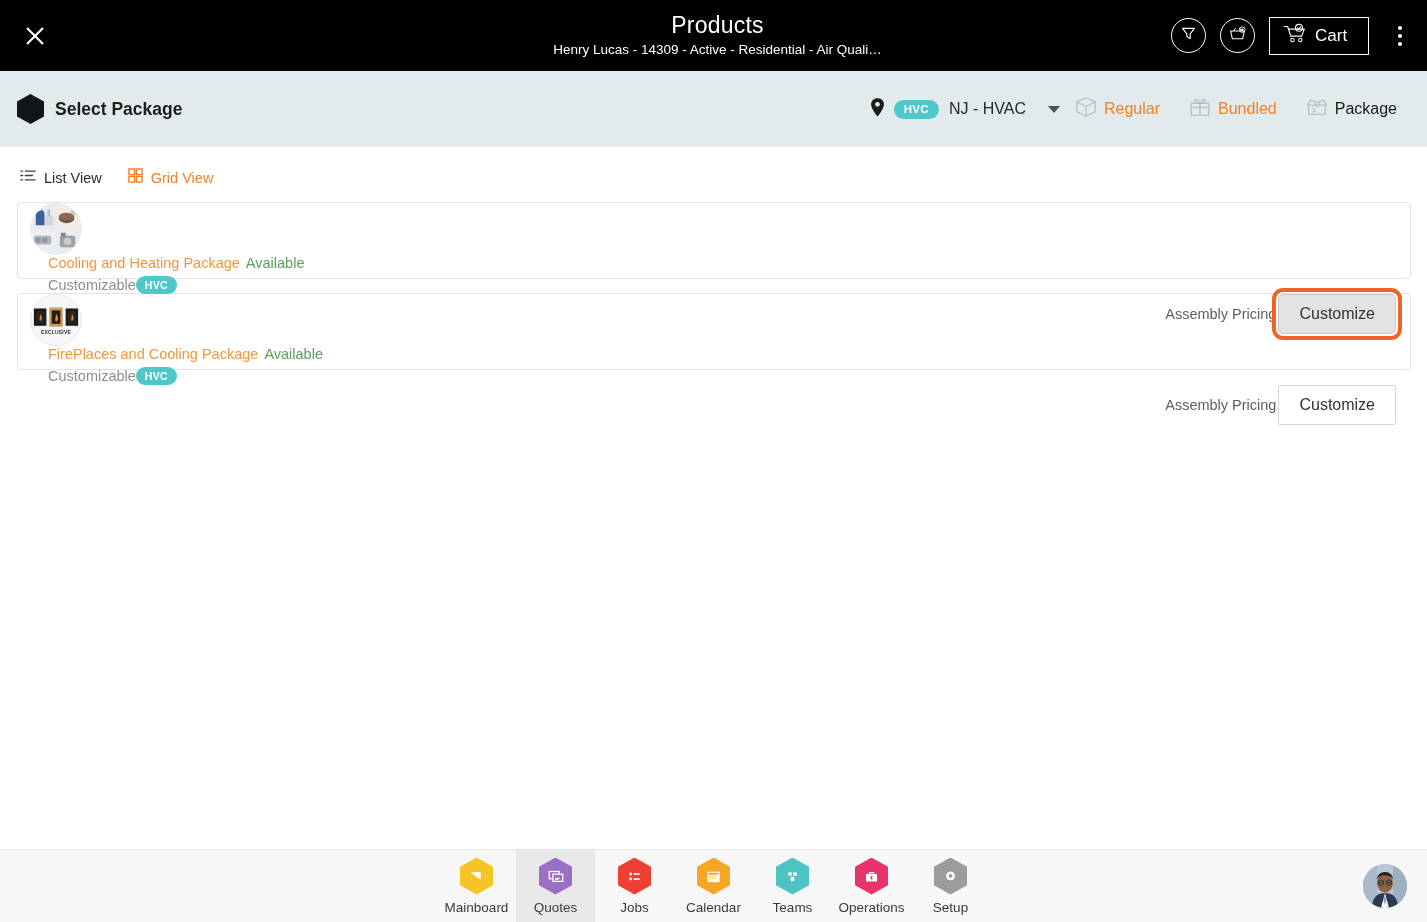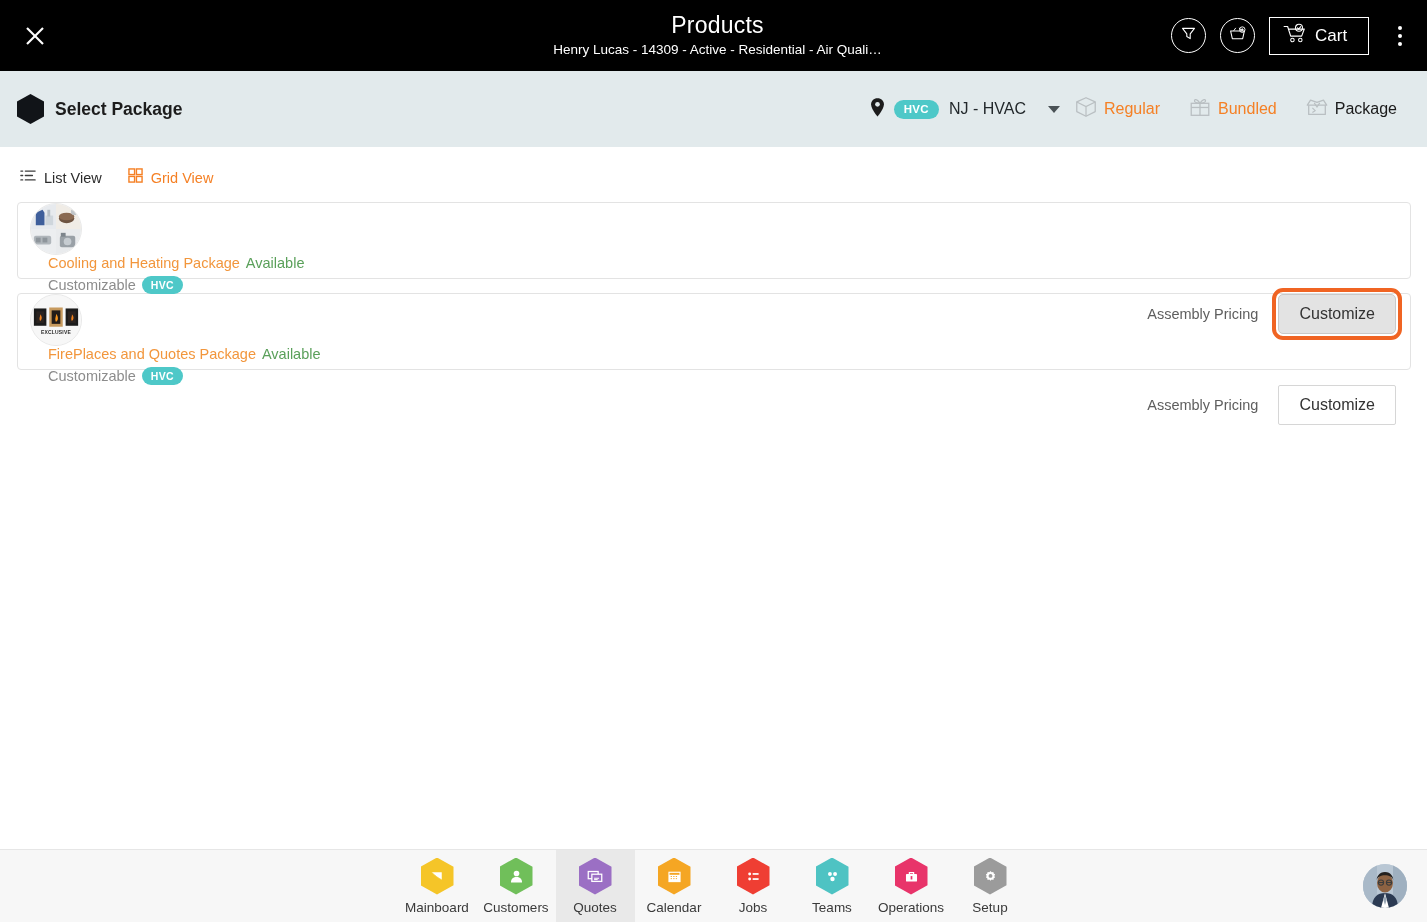--- a/index.html
+++ b/index.html
@@ -129,27 +129,27 @@
     width: 52px; height: 52px; border-radius: 50%;
     overflow: hidden; flex: 0 0 52px;
     border: 1px solid #e9e9e9; background: #f3f3f3;
     position: relative;
   }
   .thumb svg { display: block; width: 100%; height: 100%; }
   .card-text { margin-left: 18px; display: flex; flex-direction: column; gap: 5px; }
   .card-title-row { display: flex; align-items: baseline; gap: 6px; }
   .card-title { font-size: 14.5px; color: #f2963c; }
   .card-avail { font-size: 14.5px; color: #5aa05a; }
-  .card-sub-row { display: flex; align-items: center; gap: 6px; }
+  .card-sub-row { display: flex; align-items: center; gap: 0; }
   .card-sub { font-size: 14.5px; color: #8c8c8c; }
   .badge-teal-sm {
     background: #4ec8c8; color: #ffffff; font-size: 10.5px; font-weight: bold;
     border-radius: 10px; padding: 3px 9px; letter-spacing: .3px;
   }
-  .card-right { margin-left: auto; display: flex; align-items: center; gap: 20px; }
+  .card-right { margin-left: auto; display: flex; align-items: center; gap: 2px; }
   .assembly-pricing { font-size: 14.5px; color: #5e5e5e; }
   .customize-btn {
     font-size: 16px; color: #333333;
     background: #ffffff; border: 1px solid #d6d6d6;
     padding: 10px 20px; border-radius: 2px; cursor: pointer;
     font-family: "Liberation Sans", sans-serif;
   }
   .customize-btn.highlighted {
     background: #e3e3e3;
     border: 1px solid #c9c9c9; border-radius: 5px;
@@ -385,21 +385,21 @@
         <rect x="21.5" y="16" width="9" height="14" fill="#231c18"></rect>
         <path d="M26 28 C24.2 24.5 26.5 22 26 19.5 C28.4 22 29 26 26 28 Z" fill="#f4941f"></path>
         <rect x="36" y="14" width="13" height="18" fill="#1b1b1b"></rect>
         <rect x="38.5" y="17" width="8" height="12" fill="#2b2320"></rect>
         <path d="M42.5 27 C41 24 43 22 42.5 20 C44.5 22 45 25 42.5 27 Z" fill="#f0821e"></path>
         <text x="26" y="40.5" font-family="Liberation Sans, sans-serif" font-size="5.2" font-weight="bold" fill="#2b2b2b" text-anchor="middle" letter-spacing="0.2">EXCLUSIVE</text>
       </svg>
     </div>
     <div class="card-text">
       <div class="card-title-row">
-        <span class="card-title">FirePlaces and Quotes Package</span>
+        <span class="card-title">FirePlaces and Cooling Package</span>
         <span class="card-avail">Available</span>
       </div>
       <div class="card-sub-row">
         <span class="card-sub">Customizable</span>
         <span class="badge-teal-sm">HVC</span>
       </div>
     </div>
     <div class="card-right">
       <span class="assembly-pricing">Assembly Pricing</span>
       <button class="customize-btn">Customize</button>
@@ -414,63 +414,54 @@
     <div class="nav-item">
       <div class="nav-hex" style="background:#f5c528">
         <svg width="17" height="17" viewBox="0 0 20 20">
           <path d="M3 5 C7 9 11 12 15 14 L15 5 Z" fill="#ffffff"></path>
           <path d="M3 5 C7 9 11 12 15 14" stroke="#f5c528" stroke-width="1" fill="none"></path>
         </svg>
       </div>
       <div class="nav-label">Mainboard</div>
     </div>
 
-    <div class="nav-item">
-      <div class="nav-hex" style="background:#70bf5a">
-        <svg width="17" height="17" viewBox="0 0 20 20">
-          <circle cx="10" cy="6.5" r="3.3" fill="#ffffff"></circle>
-          <path d="M3.5 17 C3.5 12.5 6.5 10.6 10 10.6 C13.5 10.6 16.5 12.5 16.5 17 Z" fill="#ffffff"></path>
-        </svg>
-      </div>
-      <div class="nav-label">Customers</div>
-    </div>
 
     <div class="nav-item active">
       <div class="nav-hex" style="background:#9b6fc4">
         <svg width="18" height="18" viewBox="0 0 20 20">
           <rect x="2.5" y="5" width="11" height="8" fill="none" stroke="#ffffff" stroke-width="1.4"></rect>
           <rect x="6.5" y="8" width="11" height="8" fill="#9b6fc4" stroke="#ffffff" stroke-width="1.4"></rect>
           <path d="M9 12.5 H14.5 M9 14 H13" stroke="#ffffff" stroke-width="1.1"></path>
         </svg>
       </div>
       <div class="nav-label">Quotes</div>
     </div>
 
     <div class="nav-item">
+      <div class="nav-hex" style="background:#ef3e33">
+        <svg width="17" height="17" viewBox="0 0 20 20">
+          <circle cx="5.5" cy="7" r="1.7" fill="#ffffff"></circle>
+          <circle cx="5.5" cy="13" r="1.7" fill="#ffffff"></circle>
+          <rect x="9" y="6" width="7" height="2" fill="#ffffff"></rect>
+          <rect x="9" y="12" width="7" height="2" fill="#ffffff"></rect>
+        </svg>
+      </div>
+      <div class="nav-label">Jobs</div>
+    </div>
+
+    <div class="nav-item">
       <div class="nav-hex" style="background:#f5a623">
         <svg width="17" height="17" viewBox="0 0 20 20">
           <rect x="3.5" y="5" width="13" height="11" fill="#ffffff"></rect>
           <rect x="3.5" y="5" width="13" height="3" fill="#f5a623"></rect>
           <rect x="3.5" y="5" width="13" height="11" fill="none" stroke="#ffffff" stroke-width="1.3"></rect>
           <path d="M5.5 10 H7 M8.5 10 H10 M11.5 10 H13 M5.5 12.5 H7 M8.5 12.5 H10 M11.5 12.5 H13" stroke="#f5a623" stroke-width="1.1"></path>
         </svg>
       </div>
       <div class="nav-label">Calendar</div>
-    </div>
-
-    <div class="nav-item">
-      <div class="nav-hex" style="background:#ef3e33">
-        <svg width="17" height="17" viewBox="0 0 20 20">
-          <circle cx="5.5" cy="7" r="1.7" fill="#ffffff"></circle>
-          <circle cx="5.5" cy="13" r="1.7" fill="#ffffff"></circle>
-          <rect x="9" y="6" width="7" height="2" fill="#ffffff"></rect>
-          <rect x="9" y="12" width="7" height="2" fill="#ffffff"></rect>
-        </svg>
-      </div>
-      <div class="nav-label">Jobs</div>
     </div>
 
     <div class="nav-item">
       <div class="nav-hex" style="background:#4ec3c3">
         <svg width="17" height="17" viewBox="0 0 20 20">
           <circle cx="7" cy="7" r="2.3" fill="#ffffff"></circle>
           <circle cx="13" cy="7" r="2.3" fill="#ffffff"></circle>
           <circle cx="10" cy="13" r="2.6" fill="#ffffff"></circle>
         </svg>
       </div>

